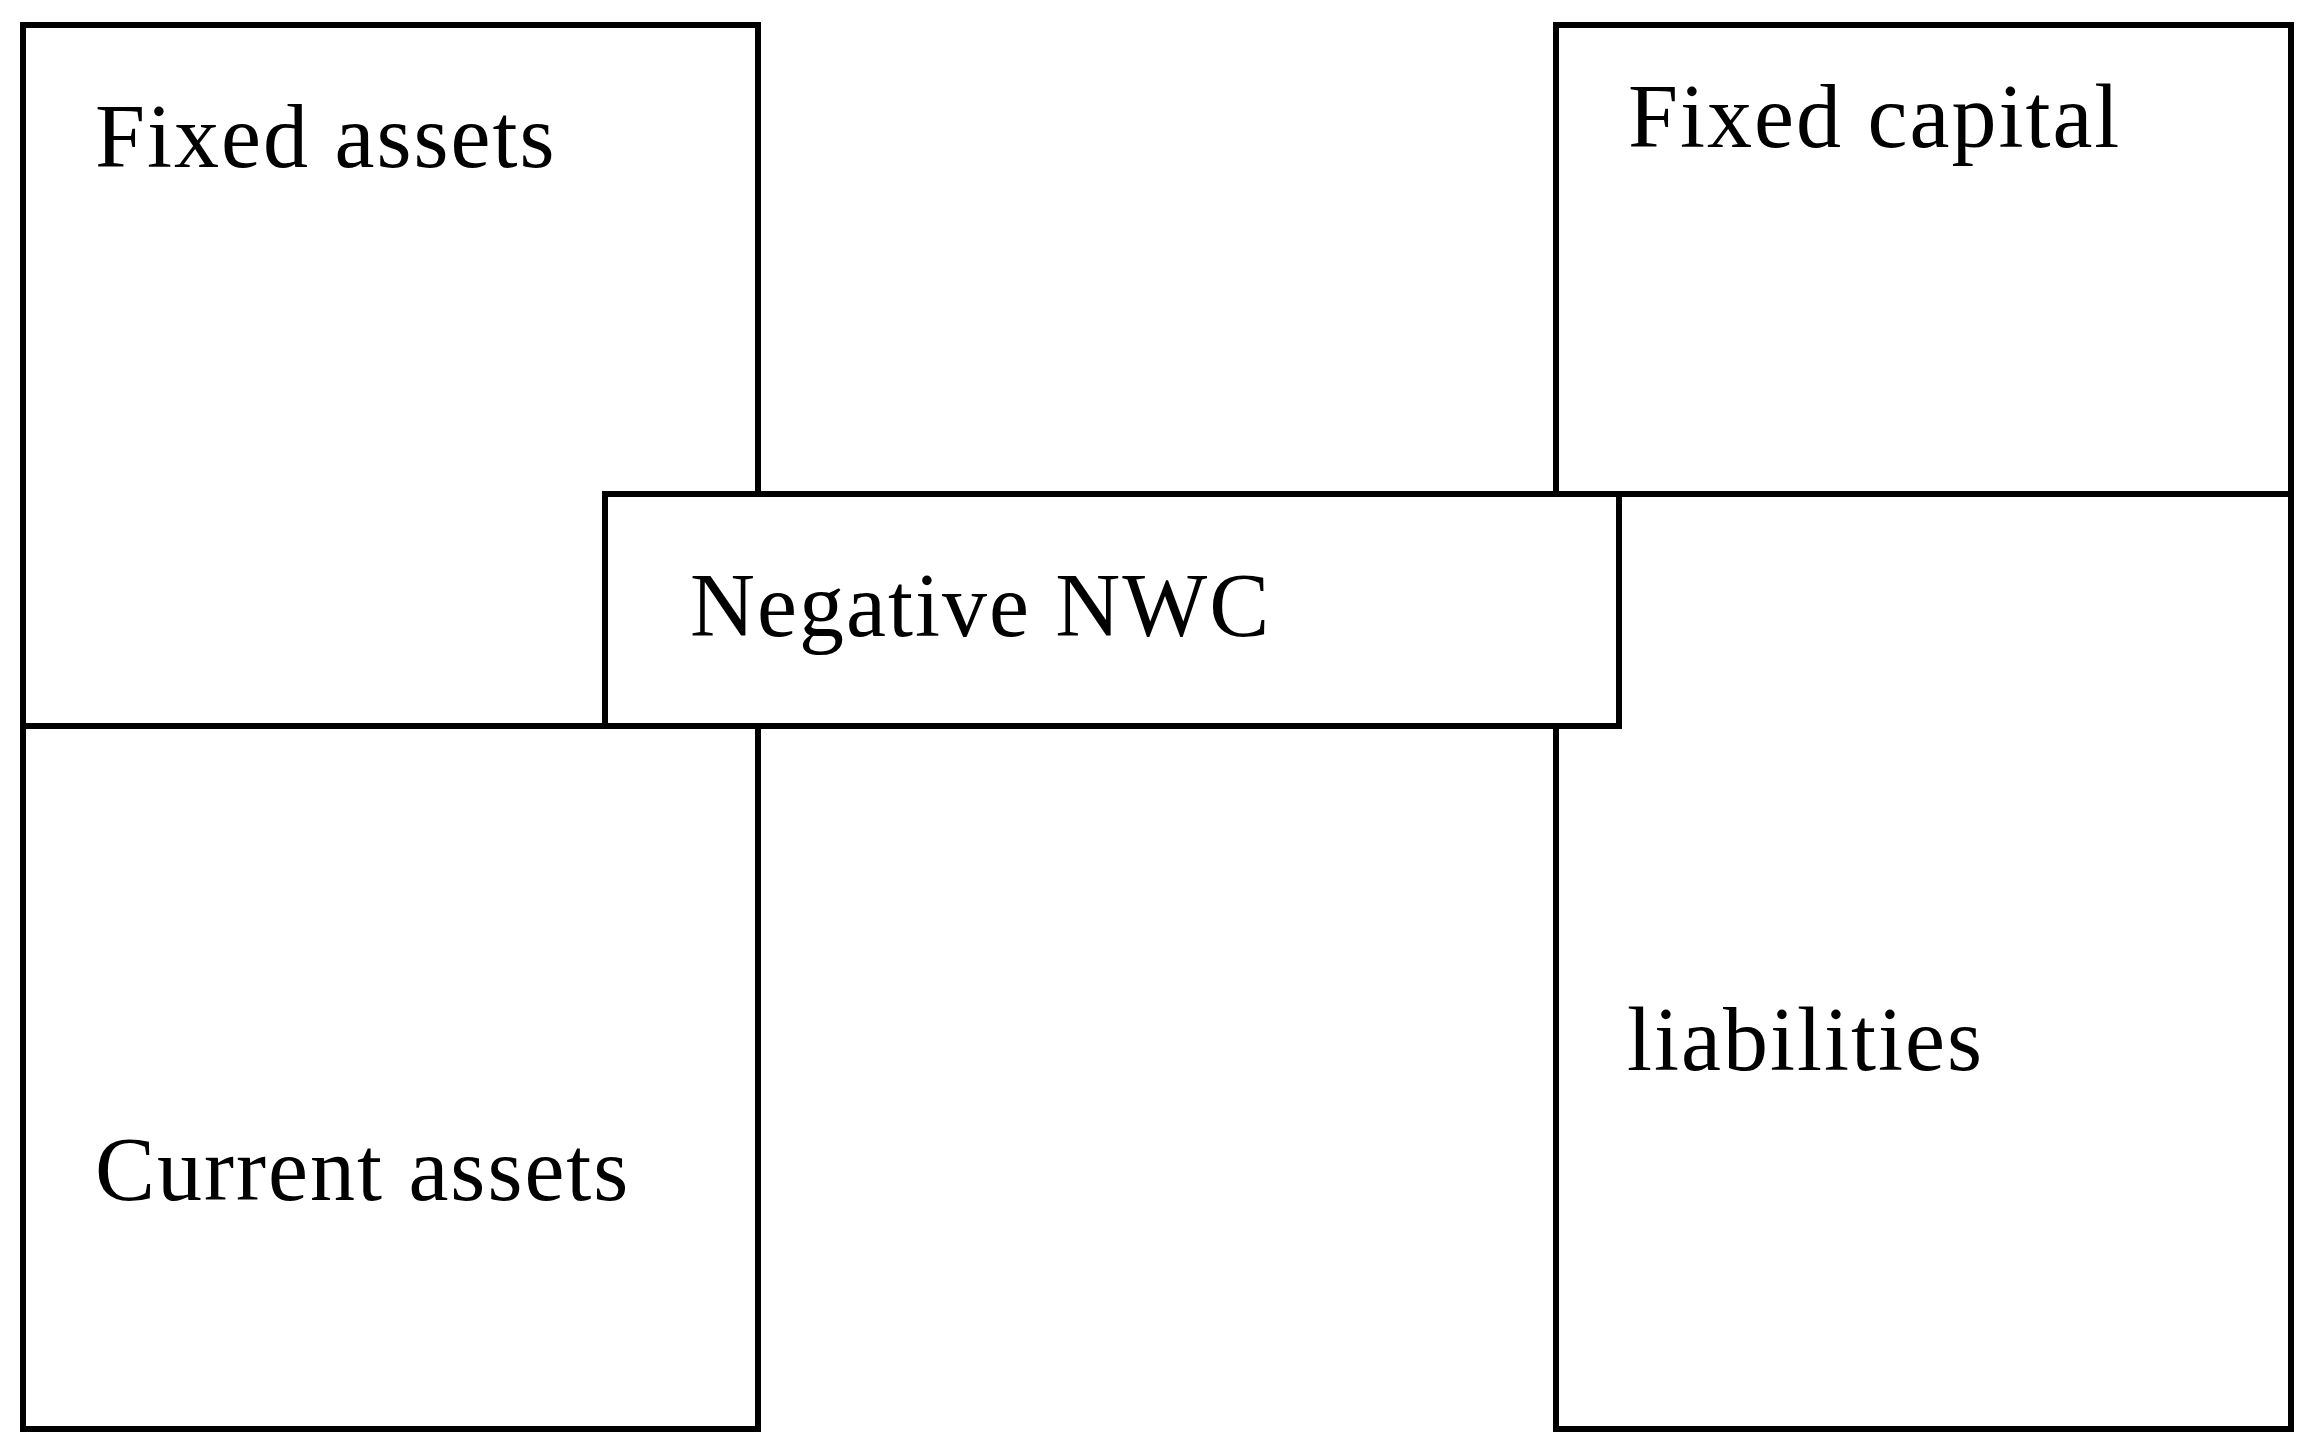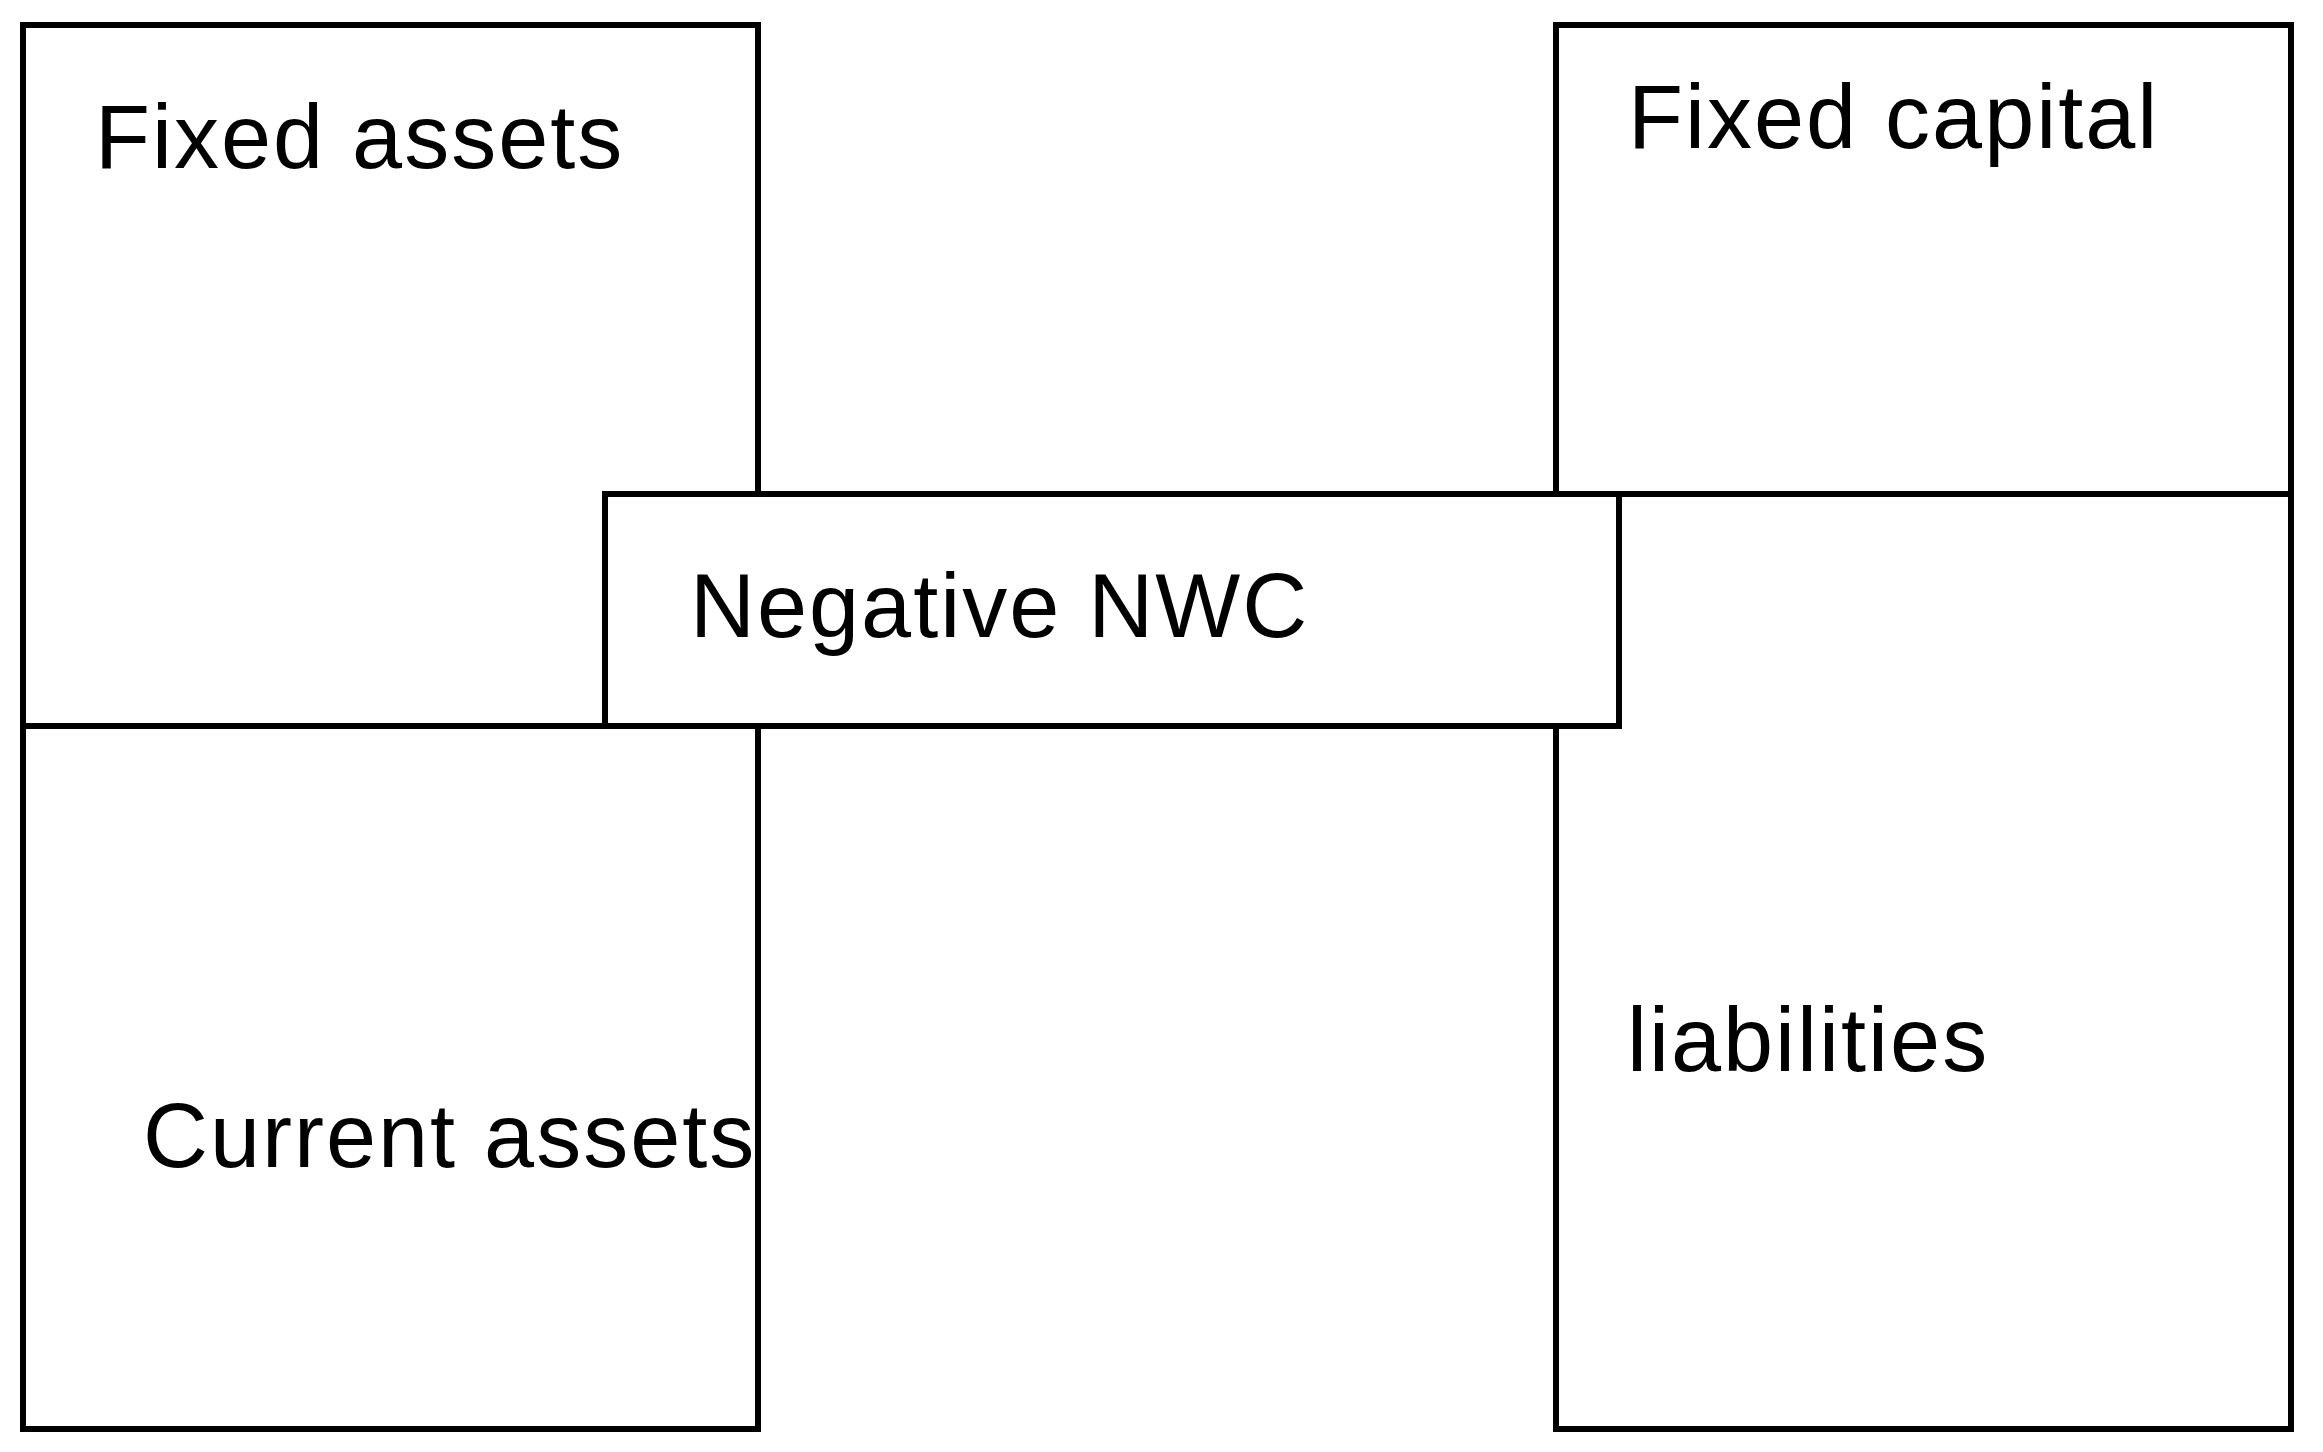--- a/index.html
+++ b/index.html
@@ -4,21 +4,21 @@
 <style>
   html, body {
     margin: 0;
     padding: 0;
   }
   #canvas {
     position: relative;
     width: 2323px;
     height: 1452px;
     overflow: hidden;
-    font-family: Liberation Sans, sans-serif;
+    font-family: Liberation Serif, serif;
   }
   .box {
     position: absolute;
     box-sizing: border-box;
     border-style: solid;
   }
   .divider {
     position: absolute;
   }
   .lbl {
@@ -33,21 +33,21 @@
   #left-divider       { left: 20px;   top: 723px; width: 741px;  height: 6px;    z-index: 2; }
   
   #fixed-capital-box  { left: 1553px; top: 22px;  width: 741px;  height: 1410px; border-width: 6px; z-index: 1; }
   #right-divider      { left: 1553px; top: 491px; width: 741px;  height: 6px;    z-index: 2; }
   
   #negative-nwc-box   { left: 602px;  top: 491px; width: 1020px; height: 238px;  border-width: 6px; z-index: 3; }
 
   #fixed-assets-label    { left: 95px;   top: 92px;   z-index: 2; }
   #fixed-capital-label   { left: 1628px; top: 72px;   z-index: 2; }
   #negative-nwc-label    { left: 676px;  top: 561px;  z-index: 4; margin-left: 14px; }
-  #current-assets-label  { left: 95px;   top: 1091px; z-index: 2; margin-left: 48px; }
+  #current-assets-label  { left: 95px;   top: 1125px; z-index: 2; }
   #short-term-label      { left: 1627px; top: 856px;  z-index: 2; }
   #liabilities-label     { left: 1627px; top: 995px;  z-index: 2; }
 </style>
 </head>
 <body>
 
 <div id="canvas" style="background: rgb(255, 255, 255);">
 
   <div class="box" id="fixed-assets-box" style="border-color: rgb(0, 0, 0); background: rgb(255, 255, 255);"></div>
 

